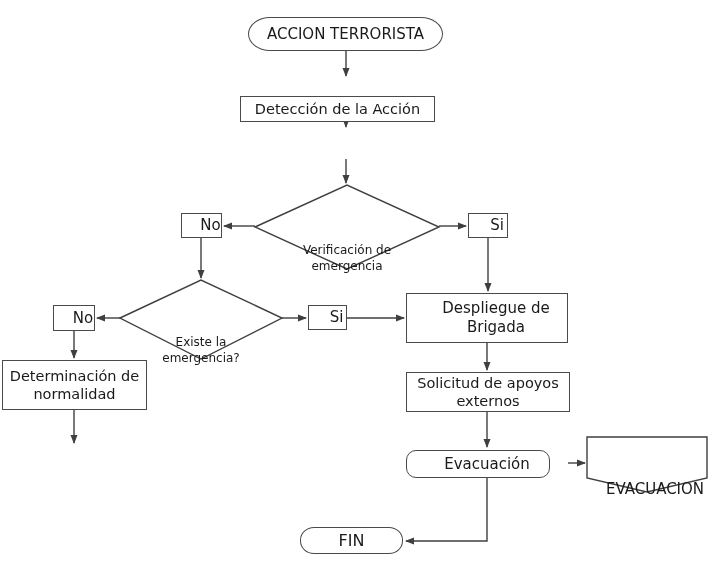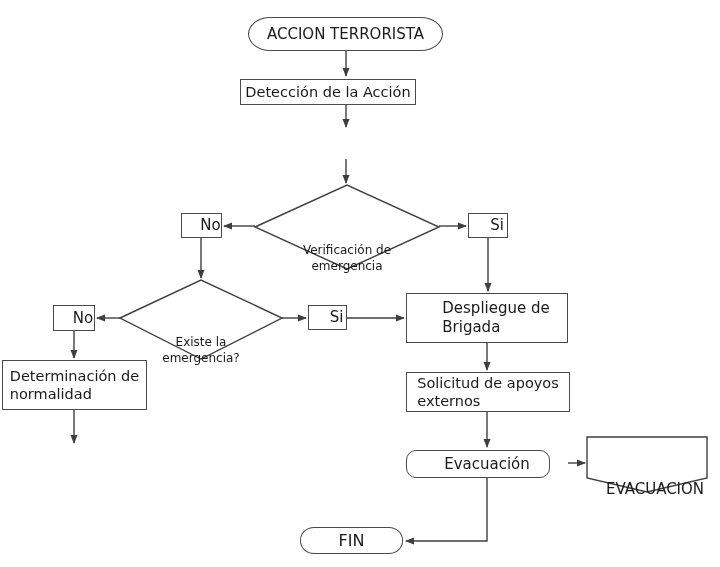--- a/index.html
+++ b/index.html
@@ -13,21 +13,21 @@
     font-family:"DejaVu Sans","Liberation Sans",sans-serif;
     color:var(--text);overflow:hidden;
   }
   svg.wires{position:absolute;left:0;top:0;width:720px;height:567px;}
   .wires line,.wires polyline{stroke:var(--line-color);stroke-width:1.4;fill:none;}
   .wires polygon.shape{stroke:var(--line-color);stroke-width:1.4;fill:var(--fill);}
   .wires marker path{fill:var(--line-color);}
   .node{
     position:absolute;box-sizing:border-box;
     display:flex;align-items:center;justify-content:center;
-    text-align:left;background:var(--fill);
+    text-align:center;background:var(--fill);
     border:1.5px solid #4a4a4a;color:var(--text);
     font-size:14.5px;line-height:1.25;white-space:pre-line;
     padding:0 2px;
   }
   .term{border-radius:22px / 17px;font-size:15px;}
   .fin{border-radius:14px / 13px;font-size:16px;}
   .rounded{border-radius:10px;}
   .small{font-size:15px;padding-left:20px;}
   .overlay{
     position:absolute;display:flex;align-items:center;justify-content:center;
@@ -65,21 +65,21 @@
     <line x1="568" y1="463" x2="585" y2="463" marker-end="url(#arrow)"></line>
     <polyline points="487,477 487,541 406,541" marker-end="url(#arrow)"></polyline>
 
     <polygon class="shape" points="255,227 347,185 439,227 347,269"></polygon>
     <polygon class="shape" points="120,318 201,280 282,318 201,359"></polygon>
     <polygon class="shape" points="587,437 707,437 707,478 647,492 587,478"></polygon>
   </svg>
 
   <div class="node term" style="left:248px;top:17px;width:195px;height:34px">ACCION TERRORISTA</div>
 
-  <div class="node" style="left:240px;top:79px;width:176px;height:26px">Detección de la Acción</div>
+  <div class="node" style="left:240px;top:96px;width:195px;height:26px">Detección de la Acción</div>
 
 
   <div class="overlay" style="left:287px;top:206px;width:120px;height:42px">Verificación de
 emergencia</div>
 
   <div class="node small" style="left:181px;top:213px;width:41px;height:25px">No</div>
 
   <div class="node small" style="left:468px;top:213px;width:40px;height:25px">Si</div>
 
   <div class="overlay" style="left:141px;top:298px;width:120px;height:42px">Existe la

